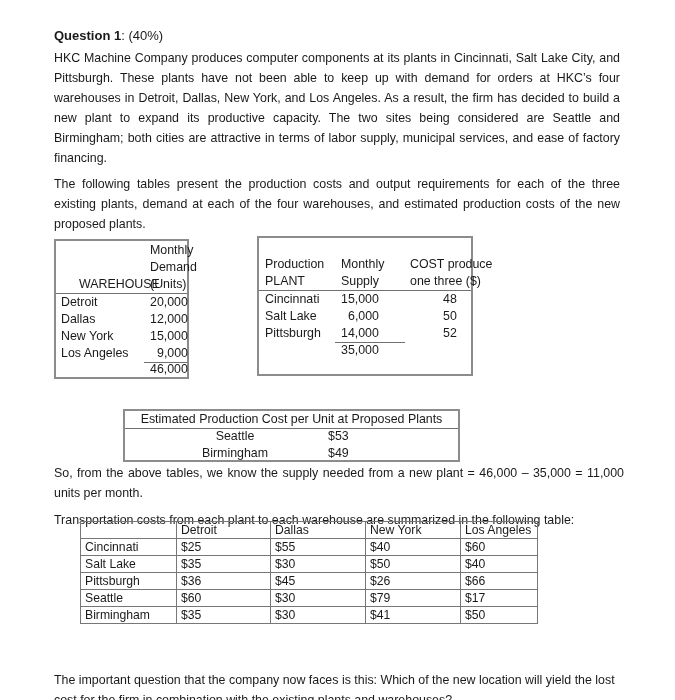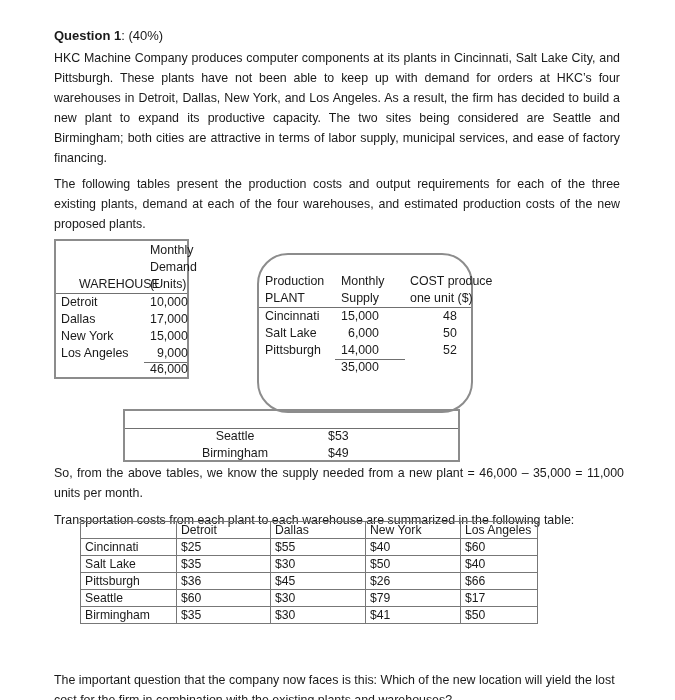--- a/index.html
+++ b/index.html
@@ -17,21 +17,21 @@
   .p3 { top: 447px; width: 570px; }
   .p4 { top: 494px; }
   .p5 { top: 654px; width: 580px; text-align: left; }
 
   
   .box { border: 2px solid #8c8c8c; box-sizing: border-box; }
   .wh { left: 54px; top: 223px; width: 135px; height: 140px; }
   .cell { position: absolute; line-height: 17px; white-space: nowrap; }
   .hline { position: absolute; height: 0; border-top: 1.5px solid #707070; }
 
-  .pl { left: 257px; top: 237px; width: 216px; height: 160px; border-radius: 31px; }
+  .pl { left: 257px; top: 220px; width: 216px; height: 140px; }
 
   .est { left: 123px; top: 393px; width: 337px; height: 53px; }
 
   .trans { position: absolute; left: 80px; top: 521px; border-collapse: collapse; }
   .trans td {
     border: 1px solid #777; height: 16px; line-height: 16px; padding: 0 4px;
     font-size: 12.2px; white-space: nowrap;
   }
 </style>
 </head>
@@ -45,54 +45,55 @@
 <div class="abs para p2">The following tables present the production costs and output requirements for each of the three existing plants, demand at each of the four warehouses, and estimated production costs of the new proposed plants.</div>
 
 <div class="abs box wh">
   <div class="cell" style="left:94px;top:1px;">Monthly</div>
   <div class="cell" style="left:94px;top:18px;">Demand</div>
   <div class="cell" style="left:23px;top:35px;">WAREHOUSE</div>
   <div class="cell" style="left:94px;top:35px;">(Units)</div>
   <div class="hline" style="left:0;top:52px;width:131px;"></div>
 
   <div class="cell" style="left:5px;top:53px;">Detroit</div>
-  <div class="cell" style="left:94px;top:53px;">10,000</div>
+  <div class="cell" style="left:94px;top:53px;">20,000</div>
   <div class="cell" style="left:5px;top:70px;">Dallas</div>
-  <div class="cell" style="left:94px;top:70px;">17,000</div>
+  <div class="cell" style="left:94px;top:70px;">12,000</div>
   <div class="cell" style="left:5px;top:87px;">New York</div>
   <div class="cell" style="left:94px;top:87px;">15,000</div>
   <div class="cell" style="left:5px;top:104px;">Los Angeles</div>
   <div class="cell" style="left:101px;top:104px;">9,000</div>
   <div class="hline" style="left:88px;top:121px;width:43px;"></div>
   <div class="cell" style="left:94px;top:120px;">46,000</div>
 </div>
 
 <div class="abs box pl">
   <div class="cell" style="left:6px;top:18px;">Production</div>
   <div class="cell" style="left:82px;top:18px;">Monthly</div>
   <div class="cell" style="left:151px;top:18px;">COST produce</div>
   <div class="cell" style="left:6px;top:35px;">PLANT</div>
   <div class="cell" style="left:82px;top:35px;">Supply</div>
-  <div class="cell" style="left:151px;top:35px;">one unit ($)</div>
+  <div class="cell" style="left:151px;top:35px;">one three ($)</div>
   <div class="hline" style="left:0;top:52px;width:212px;"></div>
 
   <div class="cell" style="left:6px;top:53px;">Cincinnati</div>
   <div class="cell" style="left:82px;top:53px;">15,000</div>
   <div class="cell" style="left:184px;top:53px;">48</div>
   <div class="cell" style="left:6px;top:70px;">Salt Lake</div>
   <div class="cell" style="left:89px;top:70px;">6,000</div>
   <div class="cell" style="left:184px;top:70px;">50</div>
   <div class="cell" style="left:6px;top:87px;">Pittsburgh</div>
   <div class="cell" style="left:82px;top:87px;">14,000</div>
   <div class="cell" style="left:184px;top:87px;">52</div>
   <div class="hline" style="left:76px;top:104px;width:70px;"></div>
   <div class="cell" style="left:82px;top:104px;">35,000</div>
 </div>
 
 <div class="abs box est">
+  <div class="cell" style="left:0;width:333px;text-align:center;top:0;">Estimated Production Cost per Unit at Proposed Plants</div>
   <div class="hline" style="left:0;top:17px;width:333px;"></div>
   <div class="cell" style="left:60px;width:100px;text-align:center;top:17px;">Seattle</div>
   <div class="cell" style="left:203px;top:17px;">$53</div>
   <div class="cell" style="left:60px;width:100px;text-align:center;top:34px;">Birmingham</div>
   <div class="cell" style="left:203px;top:34px;">$49</div>
 </div>
 
 <div class="abs para p3">So, from the above tables, we know the supply needed from a new plant = 46,000 – 35,000 = 11,000 units per month.</div>
 <div class="abs para p4">Transportation costs from each plant to each warehouse are summarized in the following table:</div>
 

